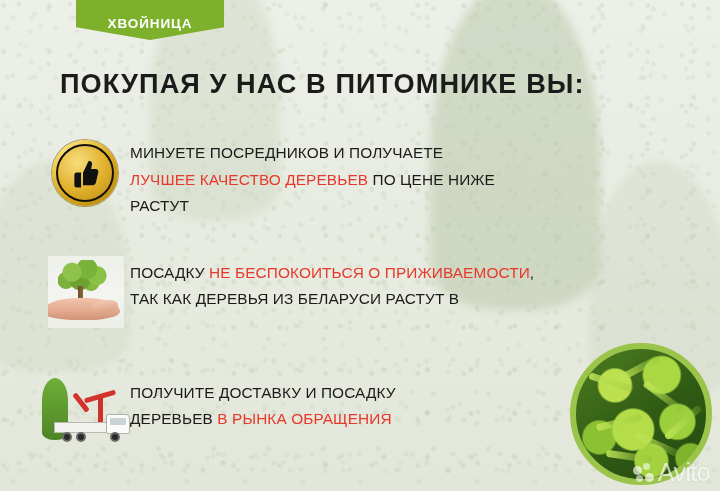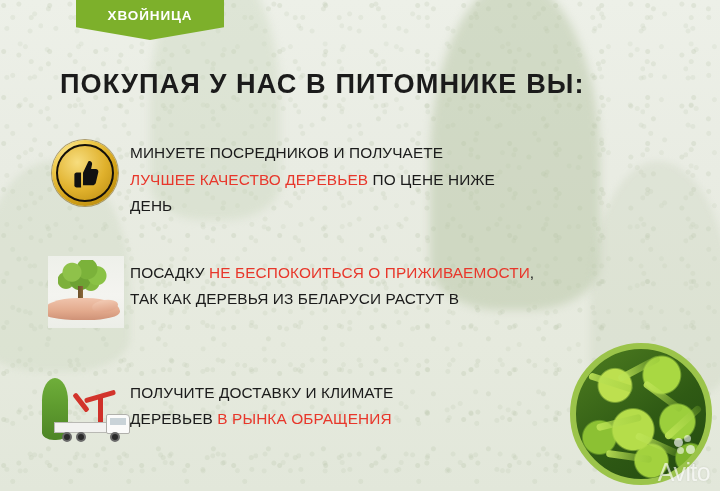--- a/index.html
+++ b/index.html
@@ -71,21 +71,21 @@
     display: flex;
     align-items: flex-start;
     justify-content: center;
   }
   .badge-label {
     color: #ffffff;
     font-size: 13.5px;
     font-weight: 700;
     letter-spacing: .9px;
     line-height: 1;
-    margin-top: 9px;
+    margin-top: 17px;
     white-space: nowrap;
   }
 
   
   .headline {
     position: absolute;
     left: 60px;
     top: 70px;
     color: #1b1b1b;
     font-size: 28px;
@@ -334,21 +334,20 @@
   
   .watermark {
     position: absolute;
     right: 10px;
     bottom: 6px;
     display: flex;
     align-items: center;
     gap: 5px;
     opacity: .72;
     pointer-events: none;
-    flex-direction: column;
   }
   .wm-logo {
     width: 20px;
     height: 20px;
     position: relative;
   }
   .wm-logo span {
     position: absolute;
     border-radius: 50%;
   }
@@ -391,21 +390,21 @@
         </div>
       </div>
       <div class="row-text">
         <div>
           <span>МИНУЕТЕ ПОСРЕДНИКОВ И ПОЛУЧАЕТЕ</span>
         </div>
         <div>
           <span class="hl">ЛУЧШЕЕ КАЧЕСТВО ДЕРЕВЬЕВ</span><span> ПО ЦЕНЕ НИЖЕ</span>
         </div>
         <div>
-          <span>ДЕНЬ</span>
+          <span>РАСТУТ</span>
         </div>
       </div>
     </div>
 
     <div class="row row-2">
       <div class="row-icon">
         <div class="hand-photo">
           <div class="tree-canopy"></div>
           <div class="tree-trunk"></div>
           <div class="hand-shape"></div>
@@ -433,21 +432,21 @@
           <div class="truck-cab">
             <div class="truck-window"></div>
           </div>
           <div class="wheel w1"></div>
           <div class="wheel w2"></div>
           <div class="wheel w3"></div>
         </div>
       </div>
       <div class="row-text">
         <div>
-          <span>ПОЛУЧИТЕ ДОСТАВКУ И КЛИМАТЕ</span>
+          <span>ПОЛУЧИТЕ ДОСТАВКУ И ПОСАДКУ</span>
         </div>
         <div>
           <span>ДЕРЕВЬЕВ </span><span class="hl">В РЫНКА ОБРАЩЕНИЯ</span>
         </div>
       </div>
     </div>
 
   </div>
 
   <div class="thuja">

